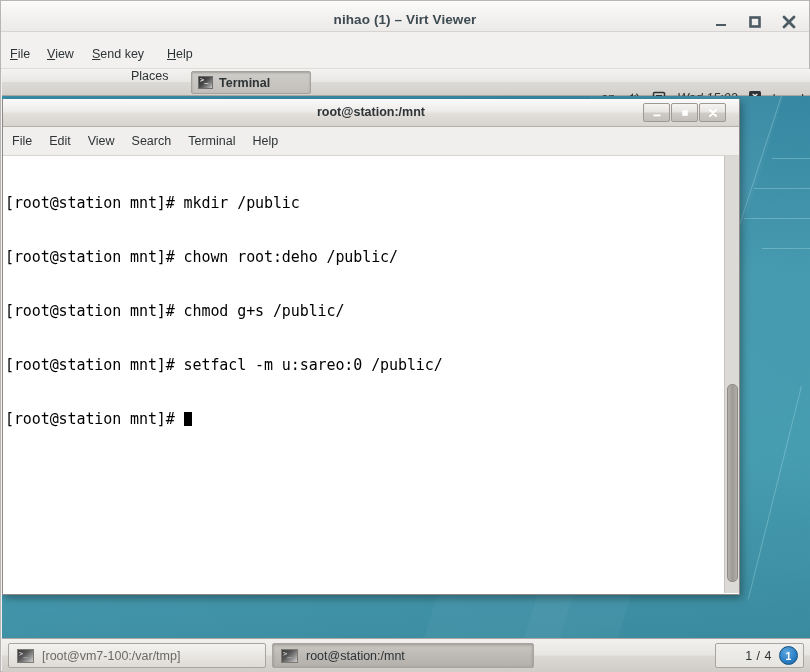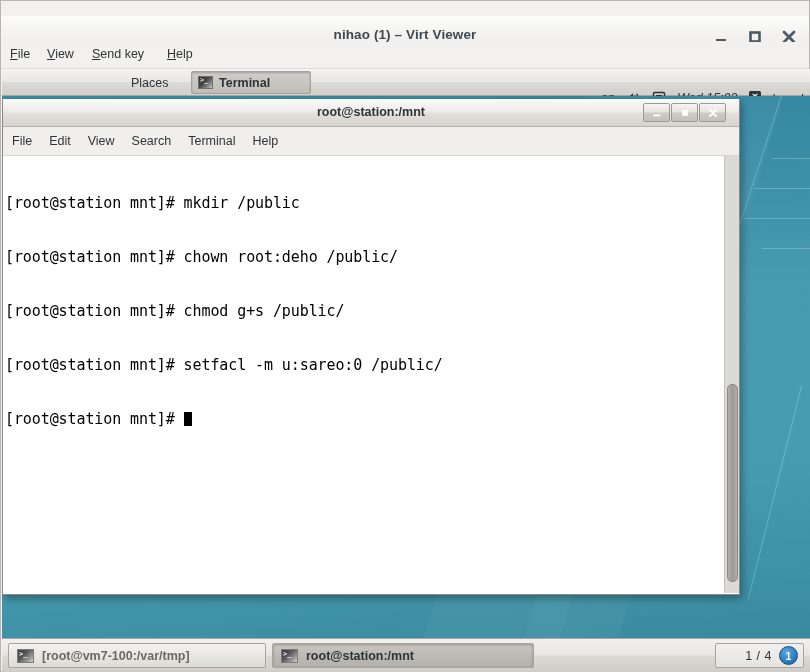--- a/index.html
+++ b/index.html
@@ -21,22 +21,22 @@
     left: 0; top: 0;
     width: 810px; height: 672px;
     background: #f2f1f0;
     box-sizing: border-box;
     border: 1px solid #b8b6b4;
   }
 
   
   #vv-titlebar {
     position: absolute;
-    left: 0; top: 15px;
-    width: 808px; height: 41px;
+    left: 0; top: 0;
+    width: 808px; height: 31px;
     background: linear-gradient(to bottom, #fbfbfa 0%, #f2f1ef 55%, #eceae8 100%);
     border-bottom: 1px solid #d6d3d0;
     box-sizing: border-box;
   }
   #vv-title {
     position: absolute;
     left: 0; top: 11px;
     width: 808px;
     text-align: center;
     font-size: 13.5px;
@@ -107,21 +107,21 @@
   #fedora-logo::after {
     content: "";
     position: absolute; left: 6px; top: 5px;
     width: 6px; height: 8px;
     border-left: 2px solid #ffffff;
     border-top: 2px solid #ffffff;
     border-top-left-radius: 4px;
   }
   #panel-places {
     position: absolute; left: 123px; top: 0;
-    height: 27px; display: flex; align-items: center;
+    height: 27px; display: flex; align-items: flex-start;
     padding: 0 6px; cursor: default;
   }
   #panel-window-terminal {
     position: absolute; left: 189px; top: 2px;
     height: 23px; width: 120px;
     display: flex; align-items: center; gap: 6px;
     padding: 0 6px;
     box-sizing: border-box;
     background: linear-gradient(to bottom, #cfcdc9 0%, #c2bfbb 100%);
     border: 1px solid #a6a39e;
@@ -283,21 +283,20 @@
     position: absolute; top: 4px;
     height: 25px;
     display: flex; align-items: center; gap: 8px;
     padding: 0 8px;
     box-sizing: border-box;
     border: 1px solid #a8a5a0;
     border-radius: 2px;
     cursor: default;
     white-space: nowrap;
     overflow: hidden;
-    font-weight: bold;
   }
   #task-vm7 {
     left: 6px; width: 258px;
     background: linear-gradient(to bottom, #f4f3f1 0%, #e9e7e3 50%, #deDBD6 100%);
     color: #6d6a65;
   }
   #task-station {
     left: 270px; width: 262px;
     background: linear-gradient(to bottom, #cac7c2 0%, #bdbab5 50%, #b4b1ac 100%);
     box-shadow: inset 0 1px 3px rgba(0,0,0,.25);

